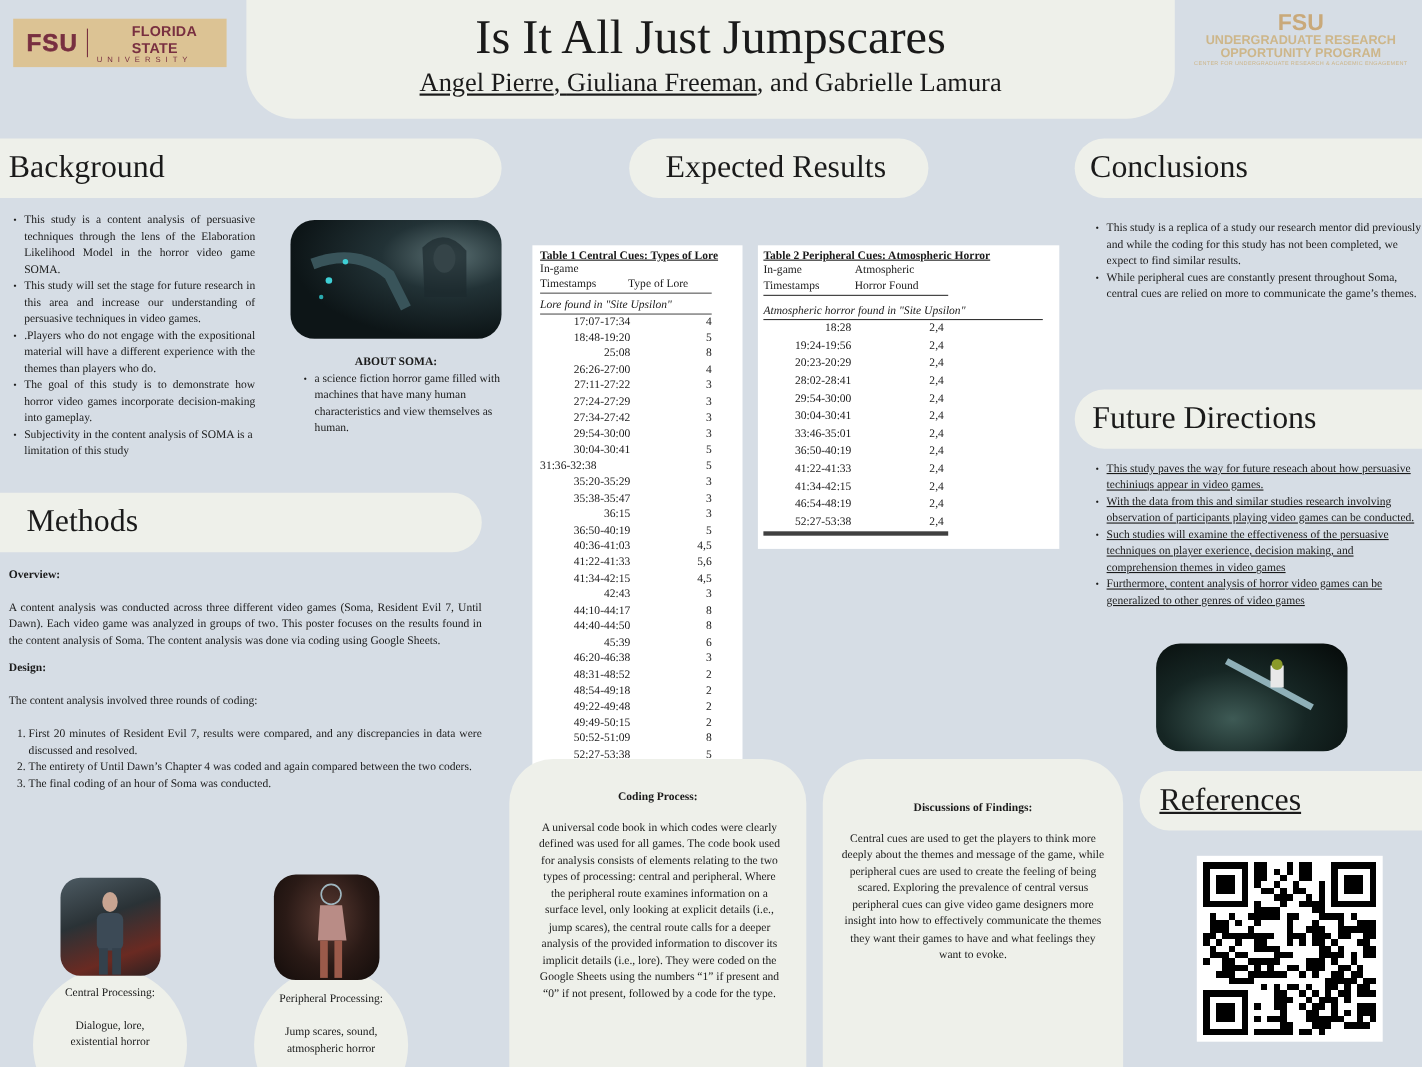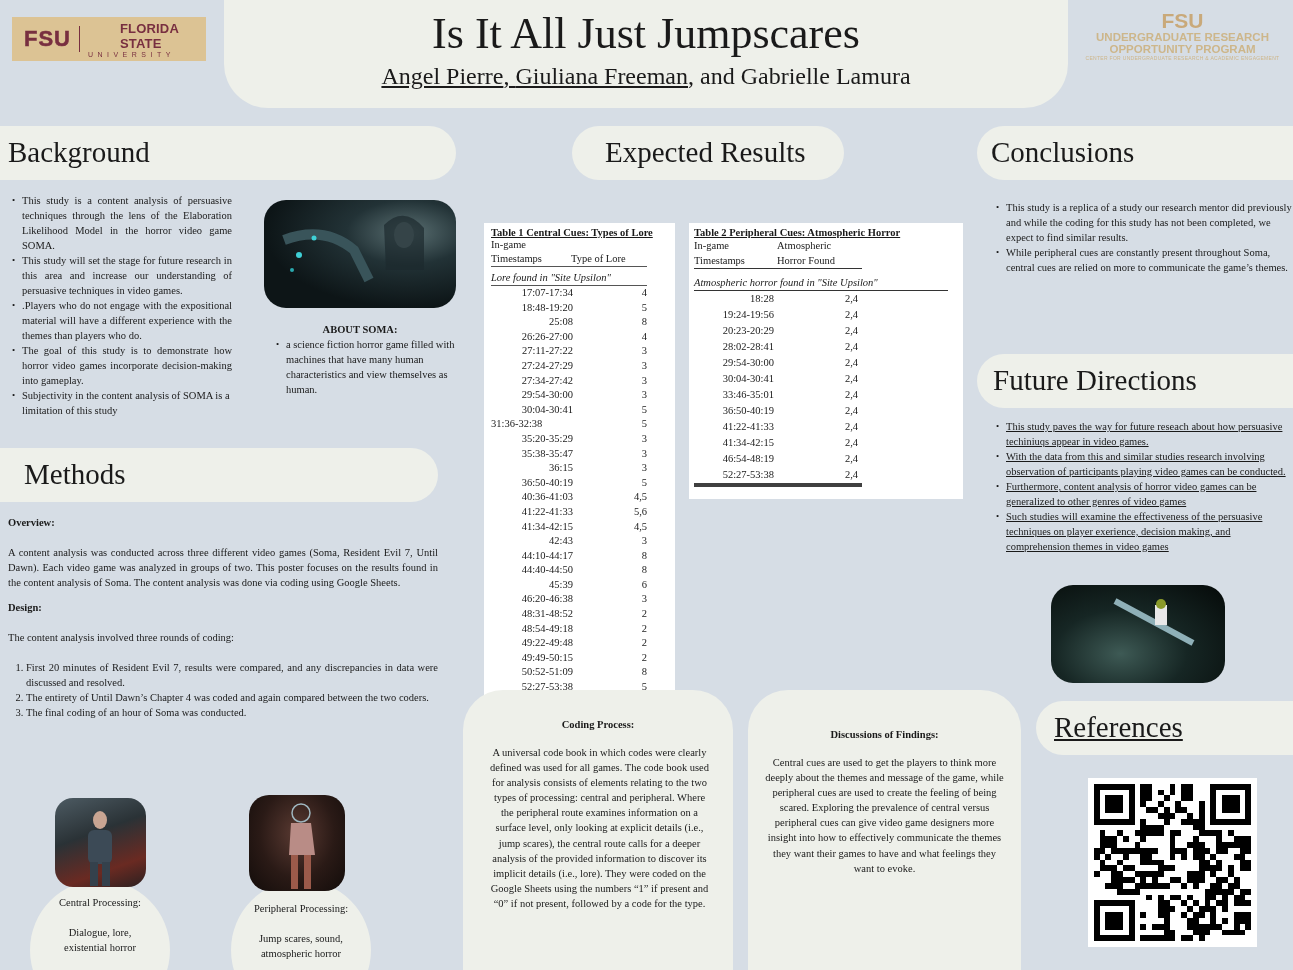--- a/index.html
+++ b/index.html
@@ -354,22 +354,22 @@
   <ul class="b" style="padding-left:0;">
     <li>This study is a replica of a study our research mentor did previously and while the coding for this study has not been completed, we expect to find similar results.</li>
     <li>While peripheral cues are constantly present throughout Soma, central cues are relied on more to communicate the game’s themes.</li>
   </ul>
 </div>
 
 <div class="abs body-text" style="left:1006px;top:419px;width:287px;">
   <ul class="b" style="padding-left:0;text-decoration:underline;">
     <li>This study paves the way for future reseach about how persuasive techiniuqs appear in video games.</li>
     <li>With the data from this and similar studies research involving observation of participants playing video games can be conducted.</li>
+    <li>Such studies will examine the effectiveness of the persuasive techniques on player exerience, decision making, and comprehension themes in video games</li>
     <li>Furthermore, content analysis of horror video games can be generalized to other genres of video games</li>
-    <li>Such studies will examine the effectiveness of the persuasive techniques on player exerience, decision making, and comprehension themes in video games</li>
   </ul>
 </div>
 <div class="abs photo" style="left:1051px;top:585px;width:174px;height:98px;background:radial-gradient(ellipse at 40% 70%,#3e5a55 0%,#162624 45%,#050908 100%);">
   <svg width="174" height="98">
     <line x1="64" y1="16" x2="142" y2="58" stroke="#8fb0b8" stroke-width="6"></line>
     <rect x="104" y="20" width="12" height="20" fill="#e8e8e8"></rect>
     <circle cx="110" cy="19" r="5" fill="#8a9a2a"></circle>
   </svg>
 </div>
 

